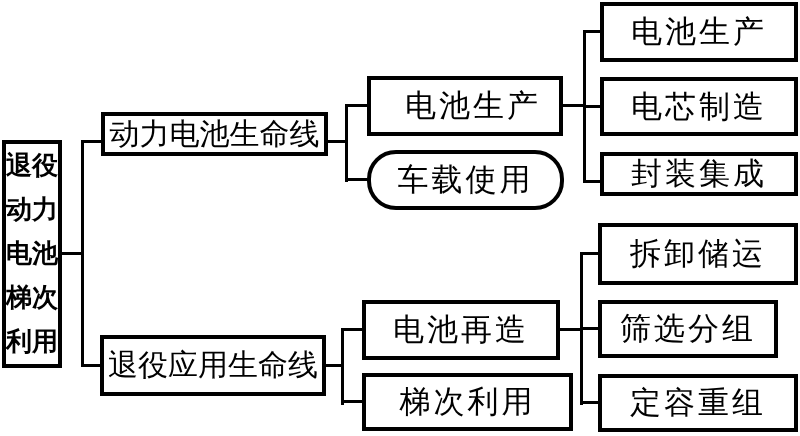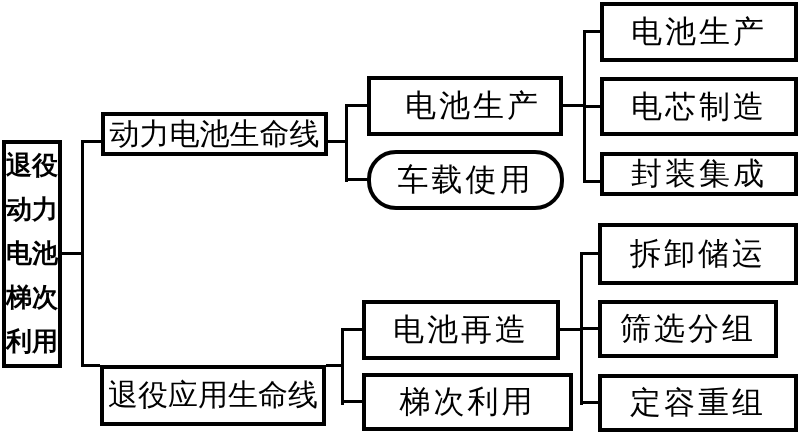--- a/index.html
+++ b/index.html
@@ -15,21 +15,21 @@
   .root-box span{
     display:block;width:54px;white-space:normal;word-break:break-all;
     font-size:26px;line-height:44px;text-align:center;font-weight:bold;
   }
   .branch-box{font-size:30px;}
   .mid-box,.leaf-box{font-size:31px;letter-spacing:3px;}
 
   
   #b-root{left:2px;top:140px;width:60px;height:228px;}
   #b-br1{left:101px;top:112px;width:227px;height:44px;}
-  #b-br2{left:100px;top:335px;width:226px;height:61px;margin-top:30px;}
+  #b-br2{left:100px;top:335px;width:226px;height:61px;}
   #b-m1{left:367px;top:76px;width:196px;height:60px;padding-left:16px;}
   #b-m2{left:367px;top:150px;width:197px;height:60px;border-radius:29px;}
   #b-m3{left:362px;top:300px;width:198px;height:60px;}
   #b-m4{left:362px;top:373px;width:211px;height:58px;}
   #b-l1{left:600px;top:2px;width:198px;height:60px;}
   #b-l2{left:600px;top:77px;width:198px;height:59px;}
   #b-l3{left:600px;top:152px;width:198px;height:44px;}
   #b-l4{left:598px;top:223px;width:200px;height:62px;}
   #b-l5{left:598px;top:300px;width:180px;height:58px;}
   #b-l6{left:598px;top:374px;width:200px;height:58px;}

